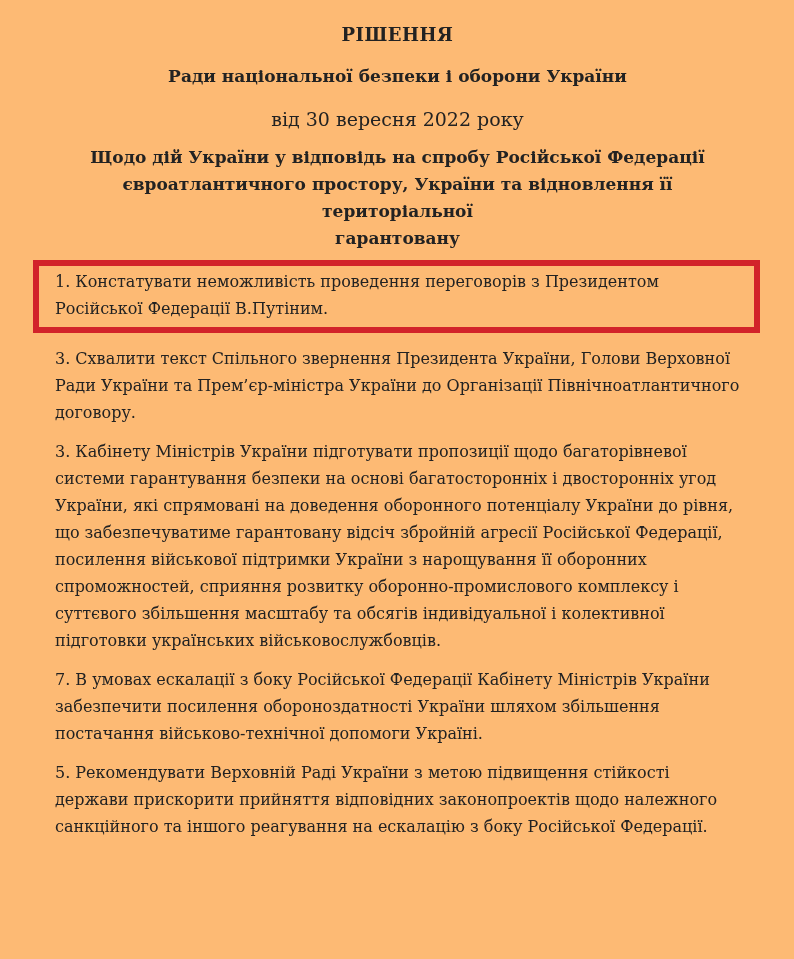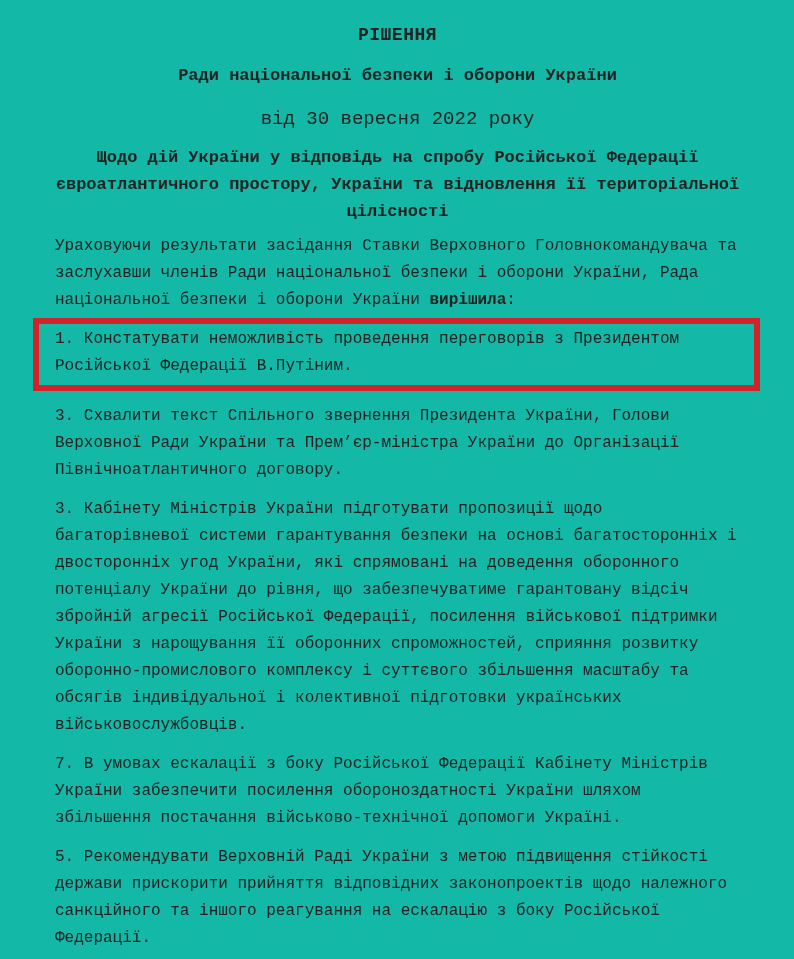--- a/index.html
+++ b/index.html
@@ -13,22 +13,21 @@
     height: 959px;
     overflow: hidden;
     font-family: "DejaVu Serif", "Liberation Serif", serif;
     color: #222222;
   }
   .page {
     box-sizing: border-box;
     width: 794px;
     height: 959px;
     padding: 24px 54px 0 55px;
-    background: #14b8a6;
-    font-family: Liberation Mono, monospace;
+    background: #fdba74;
   }
   .doc-title {
     margin: 0 0 19px 0;
     text-align: center;
     font-size: 18px;
     line-height: 22px;
     font-weight: bold;
     letter-spacing: 0.5px;
   }
   .doc-org {
@@ -83,24 +82,23 @@
 
   <h1 class="doc-title">РІШЕННЯ</h1>
 
   <h2 class="doc-org">Ради національної безпеки і оборони України</h2>
 
   <p class="doc-date">від 30 вересня 2022 року</p>
 
   <h3 class="doc-subject">
     <div>Щодо дій України у відповідь на спробу Російської Федерації</div>
     <div>євроатлантичного простору, України та відновлення її територіальної</div>
-    <div>цілісності</div>
+    <div>гарантовану</div>
   </h3>
 
-  <p class="par preamble"><span>Ураховуючи результати засідання Ставки Верховного Головнокомандувача та заслухавши членів Ради національної безпеки і оборони України, Рада національної безпеки і оборони України </span><b>вирішила</b><span>:</span></p>
 
   <div class="highlight-box" style="border-color: rgb(210, 35, 42);">
     <p class="par">1. Констатувати неможливість проведення переговорів з Президентом Російської Федерації В.Путіним.</p>
   </div>
 
   <p class="par item-2">3. Схвалити текст Спільного звернення Президента України, Голови Верховної Ради України та Прем’єр-міністра України до Організації Північноатлантичного договору.</p>
 
   <p class="par item-3">3. Кабінету Міністрів України підготувати пропозиції щодо багаторівневої системи гарантування безпеки на основі багатосторонніх і двосторонніх угод України, які спрямовані на доведення оборонного потенціалу України до рівня, що забезпечуватиме гарантовану відсіч збройній агресії Російської Федерації, посилення військової підтримки України з нарощування її оборонних спроможностей, сприяння розвитку оборонно-промислового комплексу і суттєвого збільшення масштабу та обсягів індивідуальної і колективної підготовки українських військовослужбовців.</p>
 
   <p class="par item-4">7. В умовах ескалації з боку Російської Федерації Кабінету Міністрів України забезпечити посилення обороноздатності України шляхом збільшення постачання військово-технічної допомоги Україні.</p>

